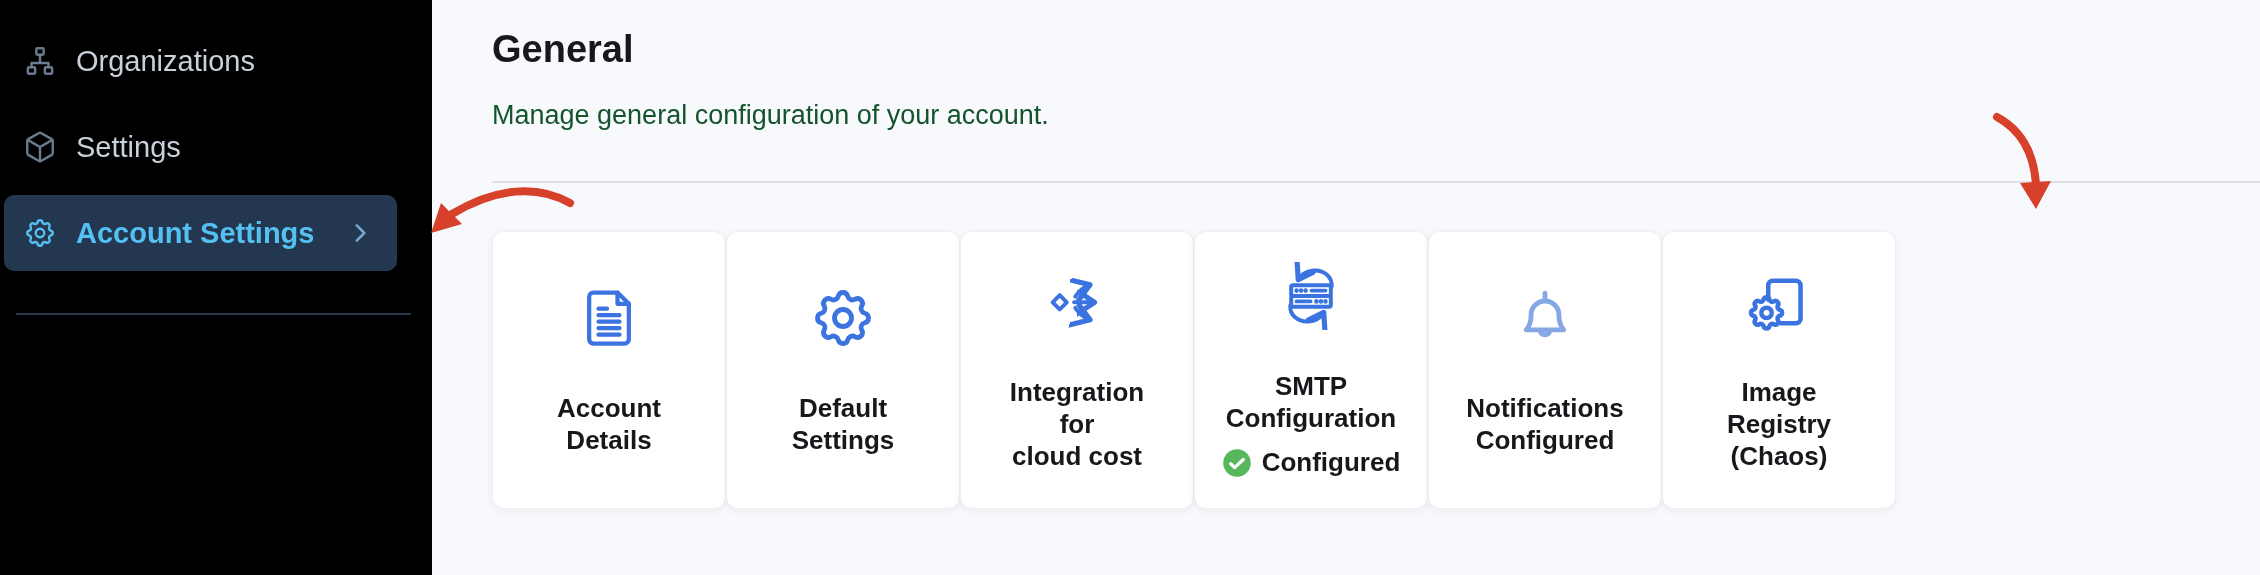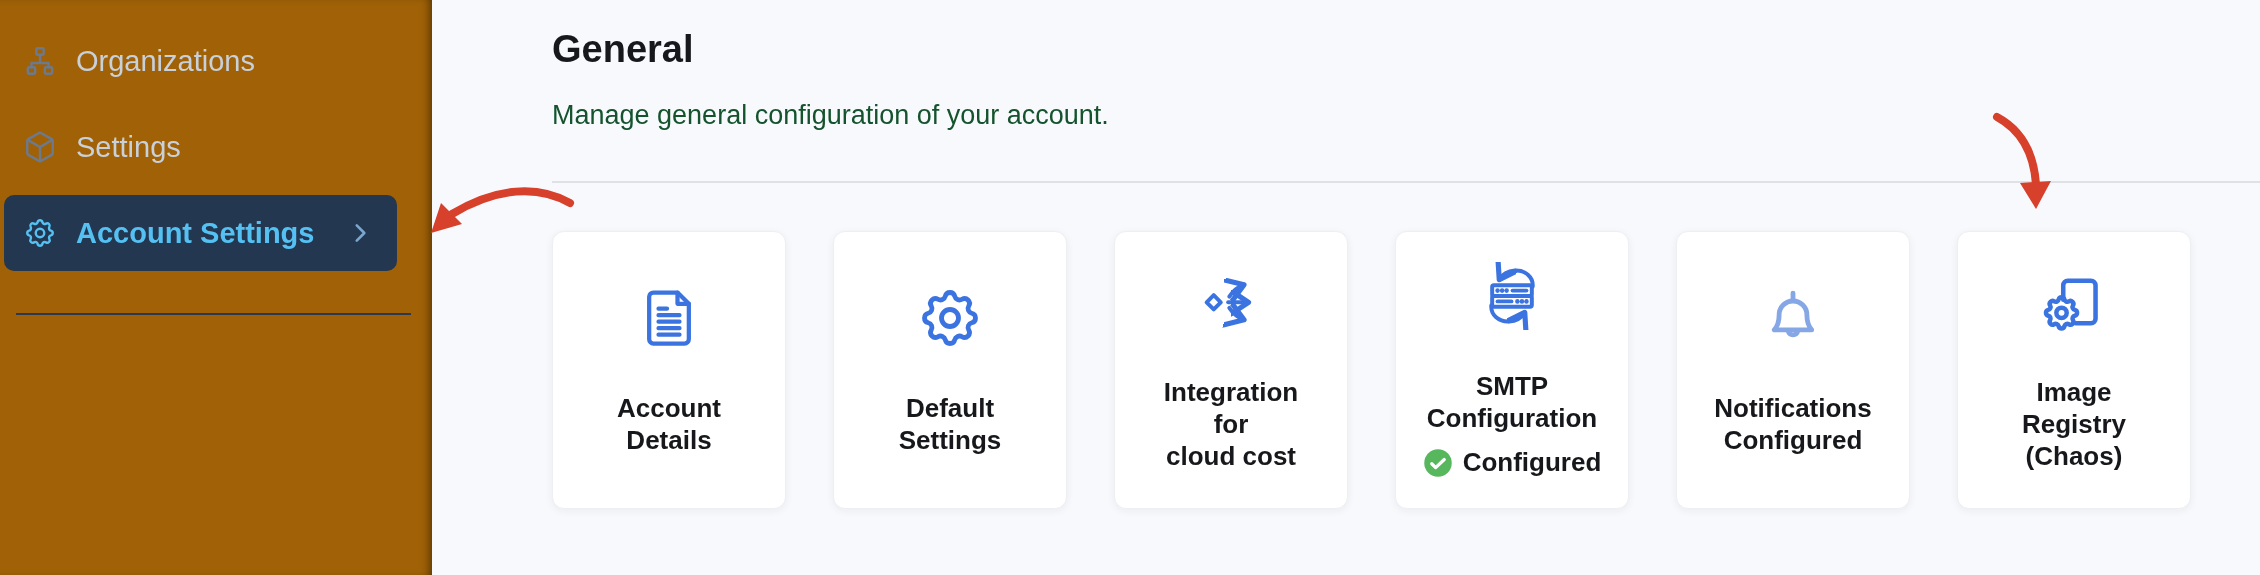--- a/index.html
+++ b/index.html
@@ -5,21 +5,21 @@
   html,body{margin:0;padding:0;}
   body{
     width:2260px;height:575px;position:relative;overflow:hidden;
     font-family:"Liberation Sans",sans-serif;
     background:#f8f9fc;
   }
 
   
   .sidebar{
     position:absolute;left:0;top:0;width:432px;height:575px;
-    background:#a16207;box-sizing:border-box;
+    background:#000000;box-sizing:border-box;
     padding:23px 9px 0 4px;
     box-shadow:inset -7px 0 10px -5px rgba(0,0,0,.5);
   }
   .nav-item{
     display:flex;align-items:center;
     height:76px;margin-bottom:10px;width:393px;
     padding:0 24px 0 19px;box-sizing:border-box;
     border-radius:10px;cursor:pointer;
     color:#c8d0da;font-size:29px;font-weight:500;
   }
@@ -30,34 +30,34 @@
   .nav-chevron{margin-left:auto;width:26px;height:26px;color:#7ba6cf;display:flex;}
   .nav-chevron svg{width:100%;height:100%;}
   .sidebar-divider{
     border:none;border-top:2px solid #2a3950;
     margin:42px 12px 0 12px;
   }
 
   
   .main{
     position:absolute;left:432px;top:0;right:0;bottom:0;
-    box-sizing:border-box;padding:28px 0 0 120px;
+    box-sizing:border-box;padding:28px 0 0 60px;
   }
   .page-title{
     margin:0;font-size:38px;line-height:42px;font-weight:700;color:#17181b;
   }
   .page-subtitle{
     margin:30px 7px 0 0;font-size:27px;line-height:30px;color:#14532d;
   }
   .content-divider{
     border:none;border-top:2px solid #dfe1e6;margin:51px 0 0 0;
   }
 
   
-  .cards{display:flex;gap:47px;margin-top:48px;}
+  .cards{display:flex;margin-top:48px;}
   .card{
     width:234px;height:278px;box-sizing:border-box;
     background:#ffffff;border:1px solid #edeff3;border-radius:12px;
     box-shadow:0 2px 8px rgba(18,28,45,.06);
     display:flex;flex-direction:column;align-items:center;justify-content:center;
     text-align:center;cursor:pointer;
   }
   .card-icon{width:68px;height:68px;margin-bottom:40px;color:#3b74e0;display:flex;}
   .card-icon svg{width:100%;height:100%;}
   .card-icon.light{color:#86a7e6;}

